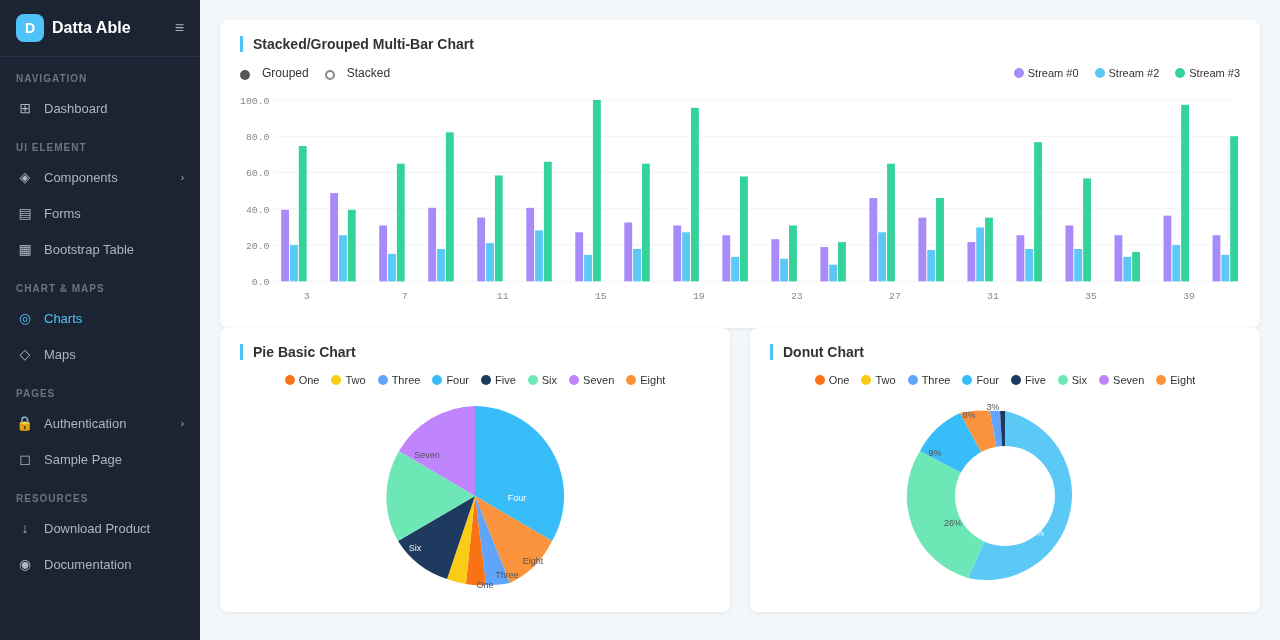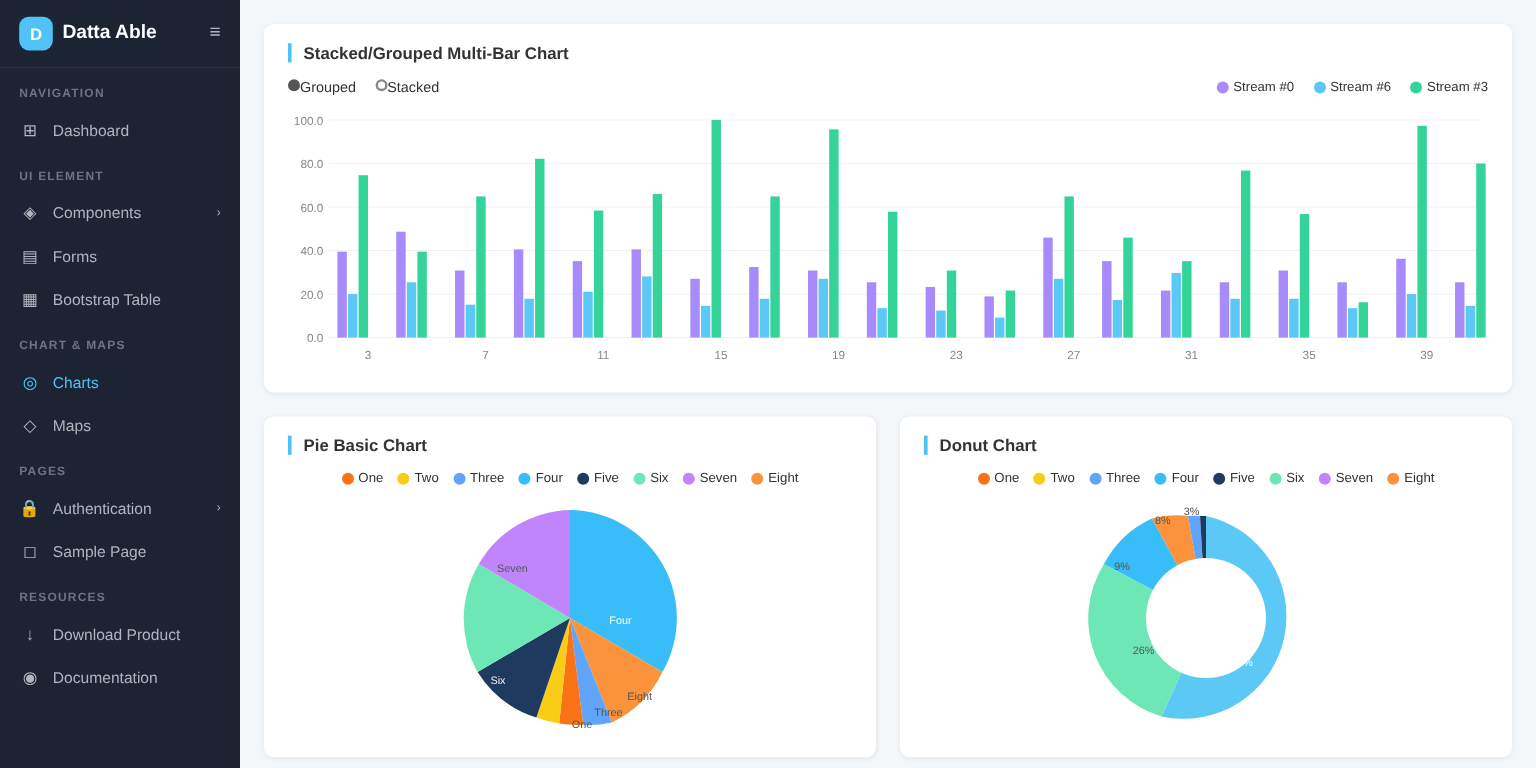--- a/index.html
+++ b/index.html
@@ -30,40 +30,40 @@
     .sidebar-item.active { color: #4fc3f7; }
     .sidebar-item .item-icon { width: 18px; text-align: center; font-size: 14px; }
     .sidebar-item .chevron { margin-left: auto; font-size: 10px; }
 
     
     #main { flex: 1; overflow-y: auto; padding: 20px; }
 
     
     .chart-card {
       background: #fff; border-radius: 8px; padding: 16px 20px;
-      margin-bottom: 20px; box-shadow: 0 1px 4px rgba(0,0,0,0.07);
+      box-shadow: 0 1px 4px rgba(0,0,0,0.07);
     }
     .chart-title {
       font-size: 14px; font-weight: 600; color: #333; margin-bottom: 14px;
       border-left: 3px solid #4fc3f7; padding-left: 10px;
     }
     .bottom-charts { display: flex; gap: 20px; }
     .bottom-charts .chart-card { flex: 1; }
     .bar-chart-controls {
       display: flex; align-items: center; gap: 16px; margin-bottom: 8px; font-size: 12px;
     }
-    .radio-label { display: flex; align-items: flex-start; gap: 0; cursor: pointer; }
+    .radio-label { display: flex; align-items: flex-end; gap: 12px; cursor: pointer; }
     .radio-dot { width: 10px; height: 10px; border-radius: 50%; background: #555; }
     .radio-circle { width: 10px; height: 10px; border-radius: 50%; border: 2px solid #888; }
     .legend-right { margin-left: auto; display: flex; gap: 16px; padding-left: 44px; }
     .legend-item { display: flex; align-items: center; gap: 4px; font-size: 11px; }
     .legend-dot { width: 10px; height: 10px; border-radius: 50%; }
 
     
-    .chart-svg-wrap { width: 100%; overflow: hidden; }
+    .chart-svg-wrap { width: 100%; overflow: hidden; font-family: Liberation Mono, monospace; }
 
     
     .pie-donut-wrap { display: flex; flex-direction: column; align-items: center; }
     .chart-legend {
       display: flex; flex-wrap: wrap; gap: 6px 12px; justify-content: center;
       font-size: 11px; margin-bottom: 10px;
     }
     .legend-entry { display: flex; align-items: center; gap: 4px; }
     .legend-color { width: 10px; height: 10px; border-radius: 50%; }
   </style>
@@ -145,21 +145,21 @@
         <span class="radio-circle"></span>
         <span>Stacked</span>
       </label>
       <div class="legend-right">
         <div class="legend-item">
           <div class="legend-dot" style="background:#a78bfa;"></div>
           <span>Stream #0</span>
         </div>
         <div class="legend-item">
           <div class="legend-dot" style="background:#5bc8f5;"></div>
-          <span>Stream #6</span>
+          <span>Stream #2</span>
         </div>
         <div class="legend-item">
           <div class="legend-dot" style="background:#34d399;"></div>
           <span>Stream #3</span>
         </div>
       </div>
     </div>
 
     <div class="chart-svg-wrap">
       <svg width="100%" height="220" viewBox="0 0 1020 220">

